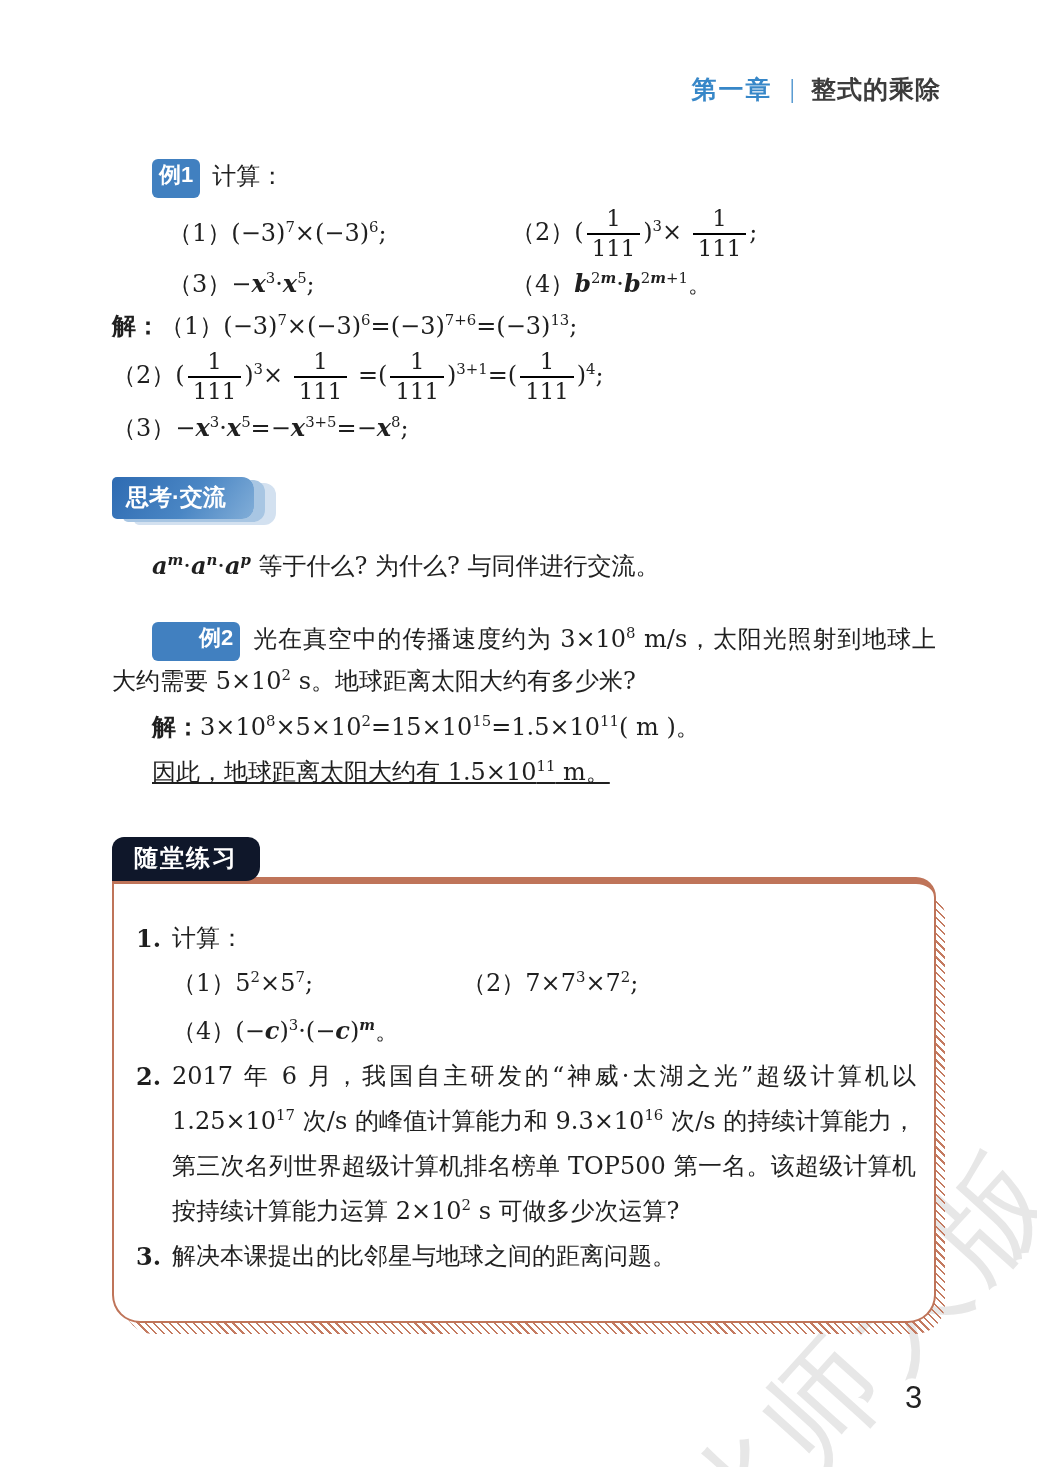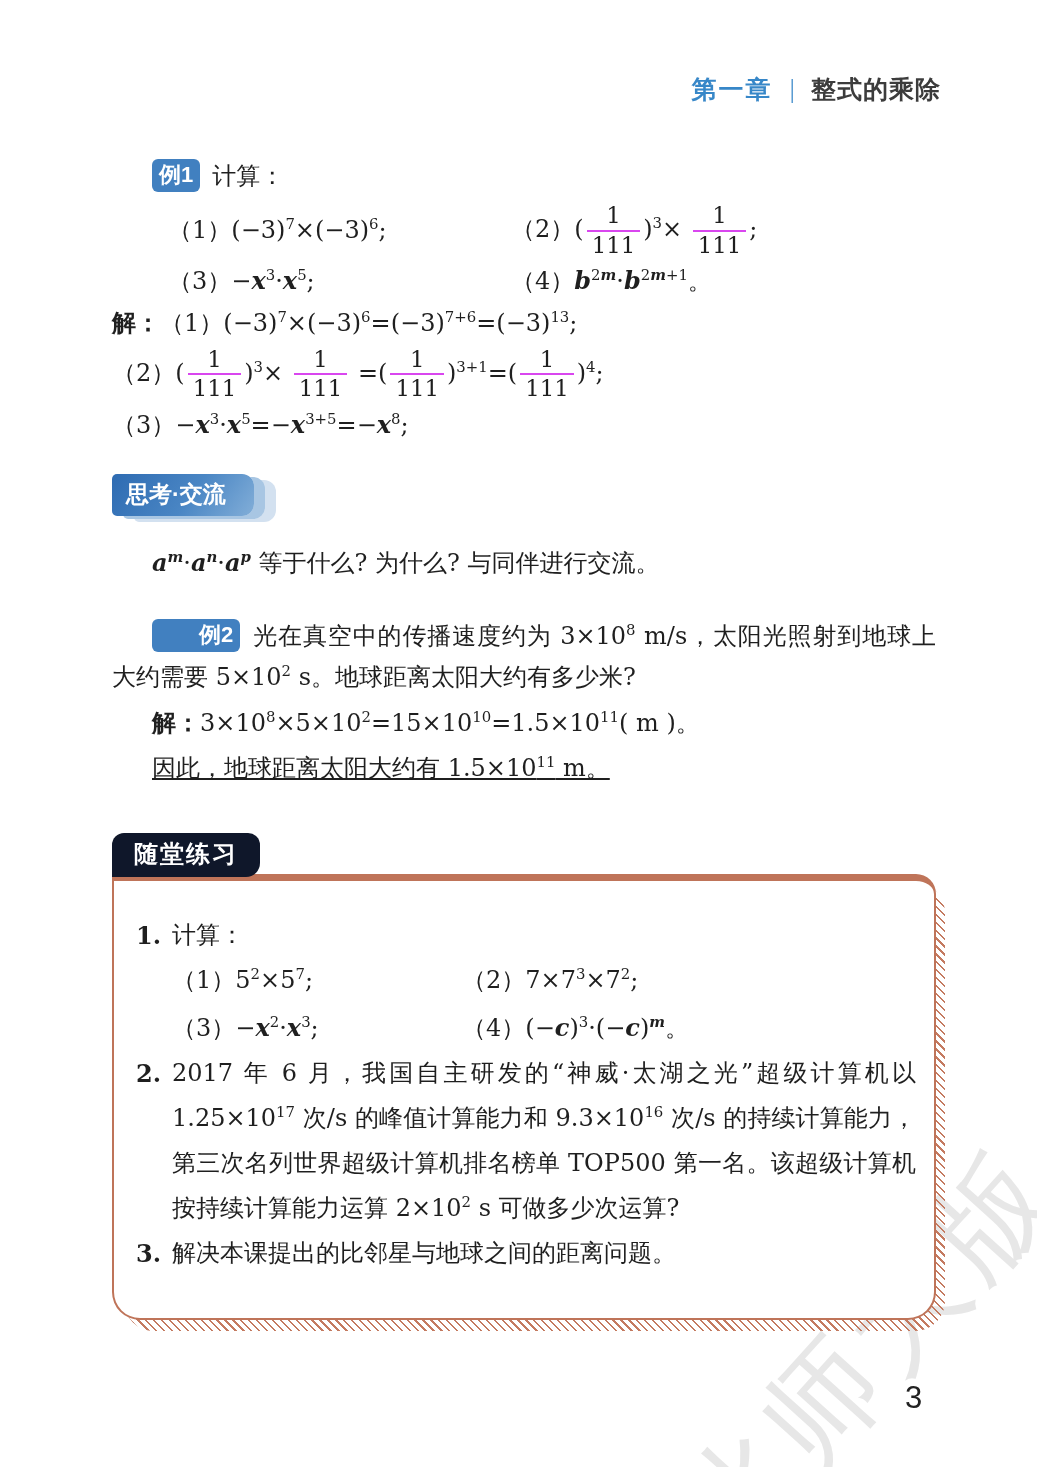--- a/index.html
+++ b/index.html
@@ -20,37 +20,37 @@
   .header .chapter { color:#3787c8; letter-spacing:2px; }
   .header .divider { color:#3787c8; font-weight:normal; transform:scaleX(.6); }
   .header .title { color:#3c3c3c; letter-spacing:1px; }
   
   .content { position:absolute; left:112px; top:158px; width:824px; z-index:2; }
   
   .ex-badge {
     display:inline-block; background:#4180c0; color:#fff;
     font-family:"Liberation Sans","DejaVu Sans",sans-serif;
     font-weight:bold; font-size:22px; line-height:1;
-    padding:5px 7px 6px; border-radius:6px; margin-right:12px;
+    padding:5px 7px 12px; border-radius:6px; margin-right:12px;
     vertical-align:2px;
   }
   .head-line { margin-left:40px; margin-bottom:8px; }
   
   .prob-grid {
     display:grid; grid-template-columns:343px 1fr;
     margin-left:56px; row-gap:4px; align-items:center;
   }
   .sol-line { margin-top:4px; }
   .sol-label { font-weight:bold; }
   
   sup { font-size:62%; line-height:0; }
   .v { font-family:"DejaVu Serif",serif; font-style:italic; font-weight:bold; }
   .frac { display:inline-block; text-align:center; vertical-align:middle; margin:0 3px; line-height:1.12; font-size:0.95em; }
   .frac .num { display:block; padding:0 5px 1px; }
-  .frac .den { display:block; border-top:2px solid #d946ef; padding:1px 5px 0; }
+  .frac .den { display:block; border-top:2px solid #000000; padding:1px 5px 0; }
   
   .think-wrap { position:relative; margin-top:30px; height:44px; }
   .think-badge {
     position:relative; z-index:3; display:inline-block;
     background:linear-gradient(125deg,#2e6bb2 0%,#4a86c4 55%,#82aed8 100%);
     color:#fff; font-family:"Liberation Sans","DejaVu Sans",sans-serif;
     font-weight:bold; font-size:23px; line-height:1;
     padding:9px 28px 10px 14px; border-radius:5px 12px 12px 5px;
     box-shadow:11px 3px 0 0 #a8c6e3, 22px 6px 0 0 #d3e1f0;
   }
@@ -135,38 +135,37 @@
         <span class="think-badge">思考·交流</span>
       </div>
       <div class="think-q"><i class="v">a</i><sup><i class="v">m</i></sup>·<i class="v">a</i><sup><i class="v">n</i></sup>·<i class="v">a</i><sup><i class="v">p</i></sup> 等于什么? 为什么? 与同伴进行交流。</div>
     </section>
 
     <section>
       <p class="ex2">
         <span class="ex-badge">例2</span><span>光在真空中的传播速度约为 3×10<sup>8</sup> m/s，太阳光照射到地球上大约需要 5×10<sup>2</sup> s。地球距离太阳大约有多少米?</span>
       </p>
       <p class="ex2-sol">
-        <span class="sol-label">解：</span><span>3×10<sup>8</sup>×5×10<sup>2</sup>=15×10<sup>10</sup>=1.5×10<sup>11</sup>( m )。</span>
+        <span class="sol-label">解：</span><span>3×10<sup>8</sup>×5×10<sup>2</sup>=15×10<sup>15</sup>=1.5×10<sup>11</sup>( m )。</span>
       </p>
       <p class="ex2-conc">因此，地球距离太阳大约有 1.5×10<sup>11</sup> m。</p>
     </section>
 
     <section class="practice">
       <div class="practice-shadow"></div>
       <div class="practice-tab">随堂练习</div>
       <div class="practice-box">
 
         <div class="p-item">
           <span class="p-no">1.</span>
           <div class="p-body">
             <div>计算：</div>
             <div class="sub-grid">
               <div><span>（1）</span><span>5<sup>2</sup>×5<sup>7</sup>;</span></div>
               <div><span>（2）</span><span>7×7<sup>3</sup>×7<sup>2</sup>;</span></div>
-              <div><span>（3）</span><span>−<i class="v">x</i><sup>2</sup>·<i class="v">x</i><sup>3</sup>;</span></div>
               <div><span>（4）</span><span>(−<i class="v">c</i>)<sup>3</sup>·(−<i class="v">c</i>)<sup><i class="v">m</i></sup>。</span></div>
             </div>
           </div>
         </div>
 
         <div class="p-item">
           <span class="p-no">2.</span>
           <div class="p-body p-par">2017 年 6 月，我国自主研发的“神威·太湖之光”超级计算机以 1.25×10<sup>17</sup> 次/s 的峰值计算能力和 9.3×10<sup>16</sup> 次/s 的持续计算能力，第三次名列世界超级计算机排名榜单 TOP500 第一名。该超级计算机按持续计算能力运算 2×10<sup>2</sup> s 可做多少次运算?</div>
         </div>
 

